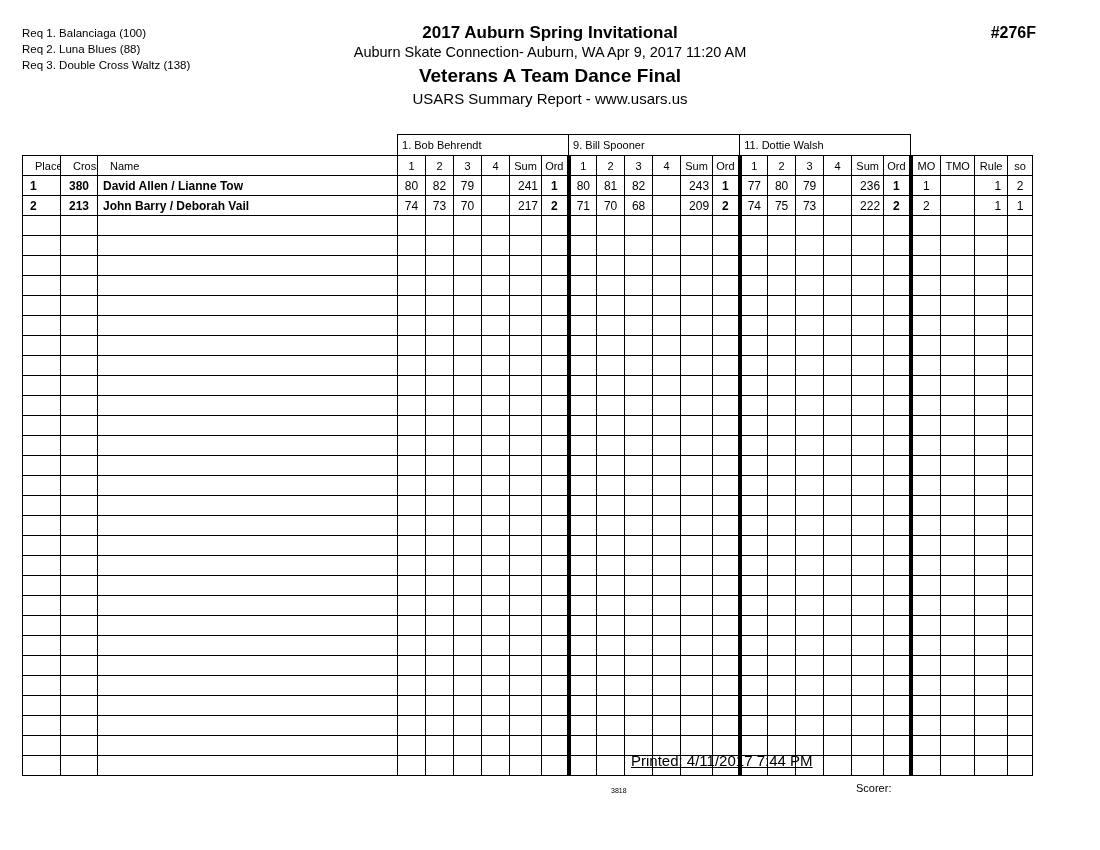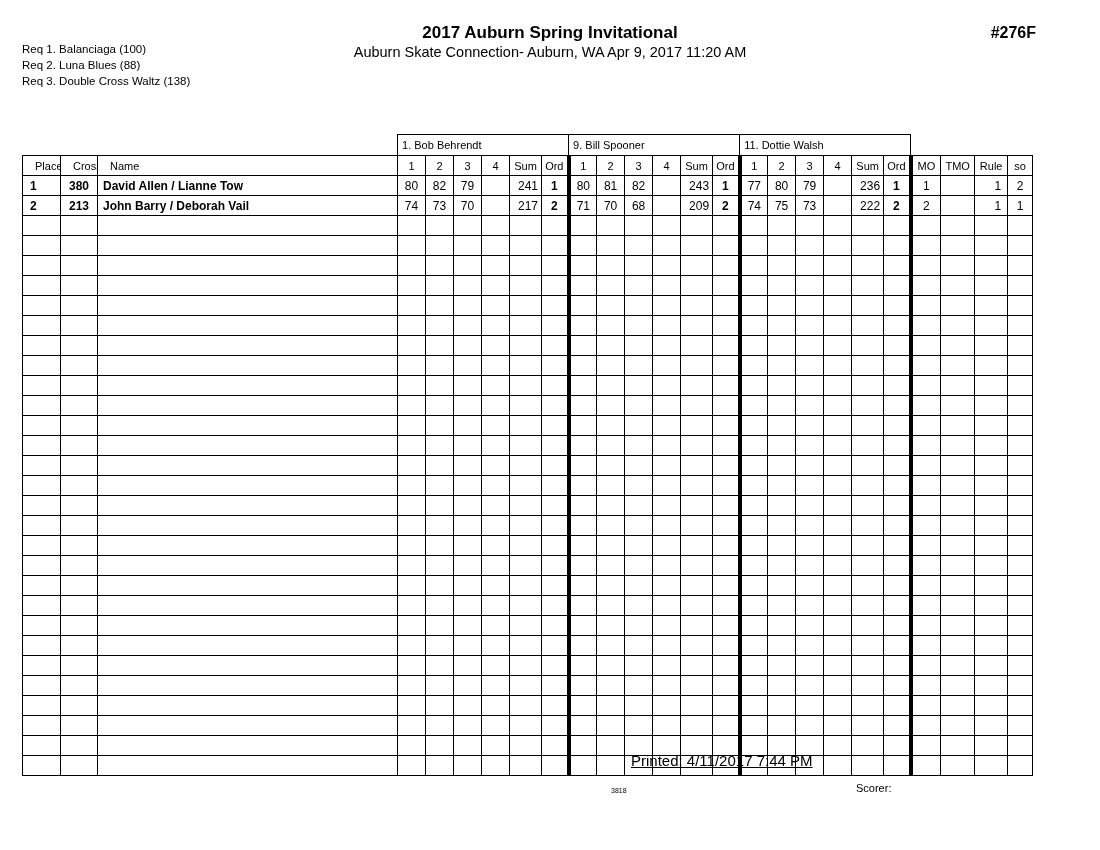--- a/index.html
+++ b/index.html
@@ -1,20 +1,20 @@
 <!DOCTYPE html>
 <html><head>
 <meta charset="utf-8">
 <style>
   html,body{margin:0;padding:0;}
   body{
     width:1100px;height:850px;position:relative;background:#ffffff;color:#000;
     font-family:"Liberation Sans","DejaVu Sans",sans-serif;overflow:hidden;
   }
-  .req-list{position:absolute;left:22px;top:41px;font-size:11.5px;line-height:16px;}
+  .req-list{position:absolute;left:22px;top:25px;font-size:11.5px;line-height:16px;}
   .title-block{position:absolute;left:0;right:0;top:22px;text-align:center;}
   .title{font-size:17px;font-weight:700;line-height:21px;}
   .venue{font-size:14.5px;line-height:19px;}
   .event-title{font-size:19px;font-weight:700;line-height:23px;margin-top:2px;}
   .report-title{font-size:15px;line-height:20px;margin-top:2px;}
   .event-number{position:absolute;right:64px;top:24px;font-size:16px;font-weight:700;}
 
   table{
     position:absolute;left:22px;top:134px;width:892px;
     border-collapse:collapse;table-layout:fixed;font-size:12px;
@@ -43,20 +43,22 @@
 
 <div class="req-list">
   <div>Req 1.  Balanciaga (100)</div>
   <div>Req 2.  Luna Blues (88)</div>
   <div>Req 3.  Double Cross Waltz (138)</div>
 </div>
 
 <div class="title-block">
   <div class="title">2017 Auburn Spring Invitational</div>
   <div class="venue">Auburn Skate Connection- Auburn, WA  Apr 9, 2017  11:20 AM</div>
+  <div class="event-title">Veterans A Team Dance Final</div>
+  <div class="report-title">USARS Summary Report - www.usars.us</div>
 </div>
 
 <div class="event-number">#276F</div>
 
 <table>
   <colgroup>
     <col style="width:38px">
       <col style="width:37px">
       <col style="width:300px">
     <col style="width:28px">

